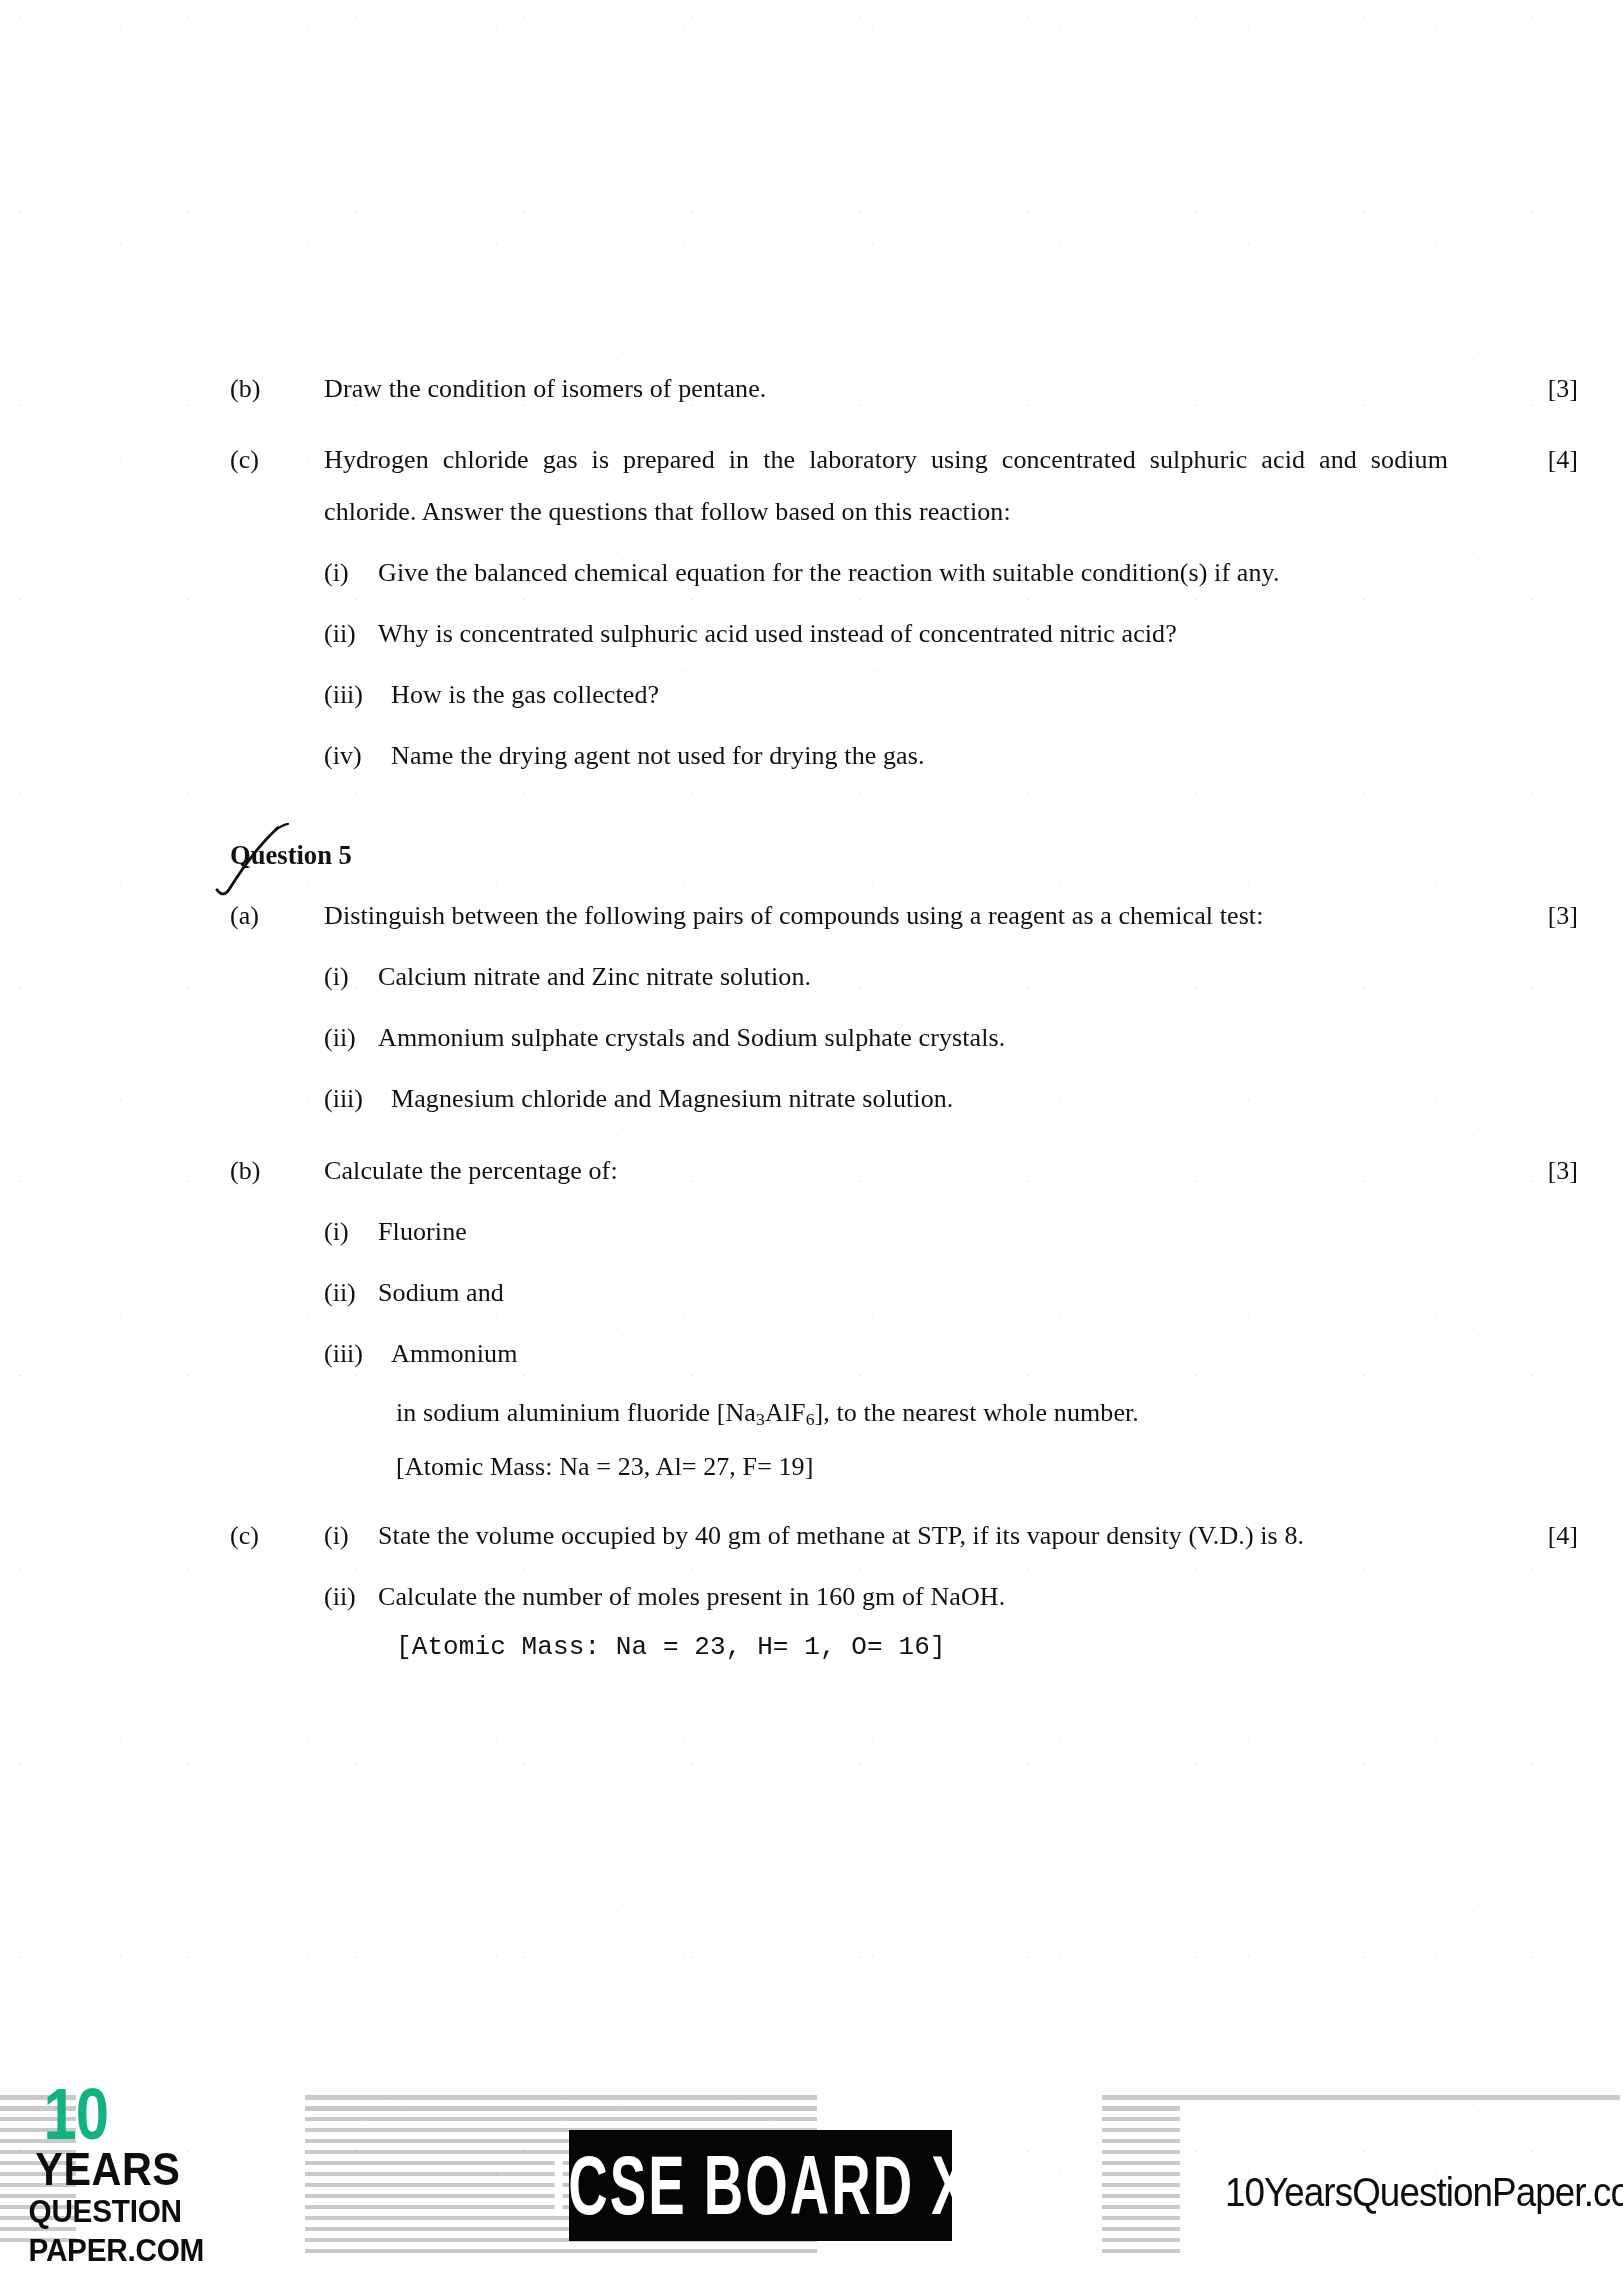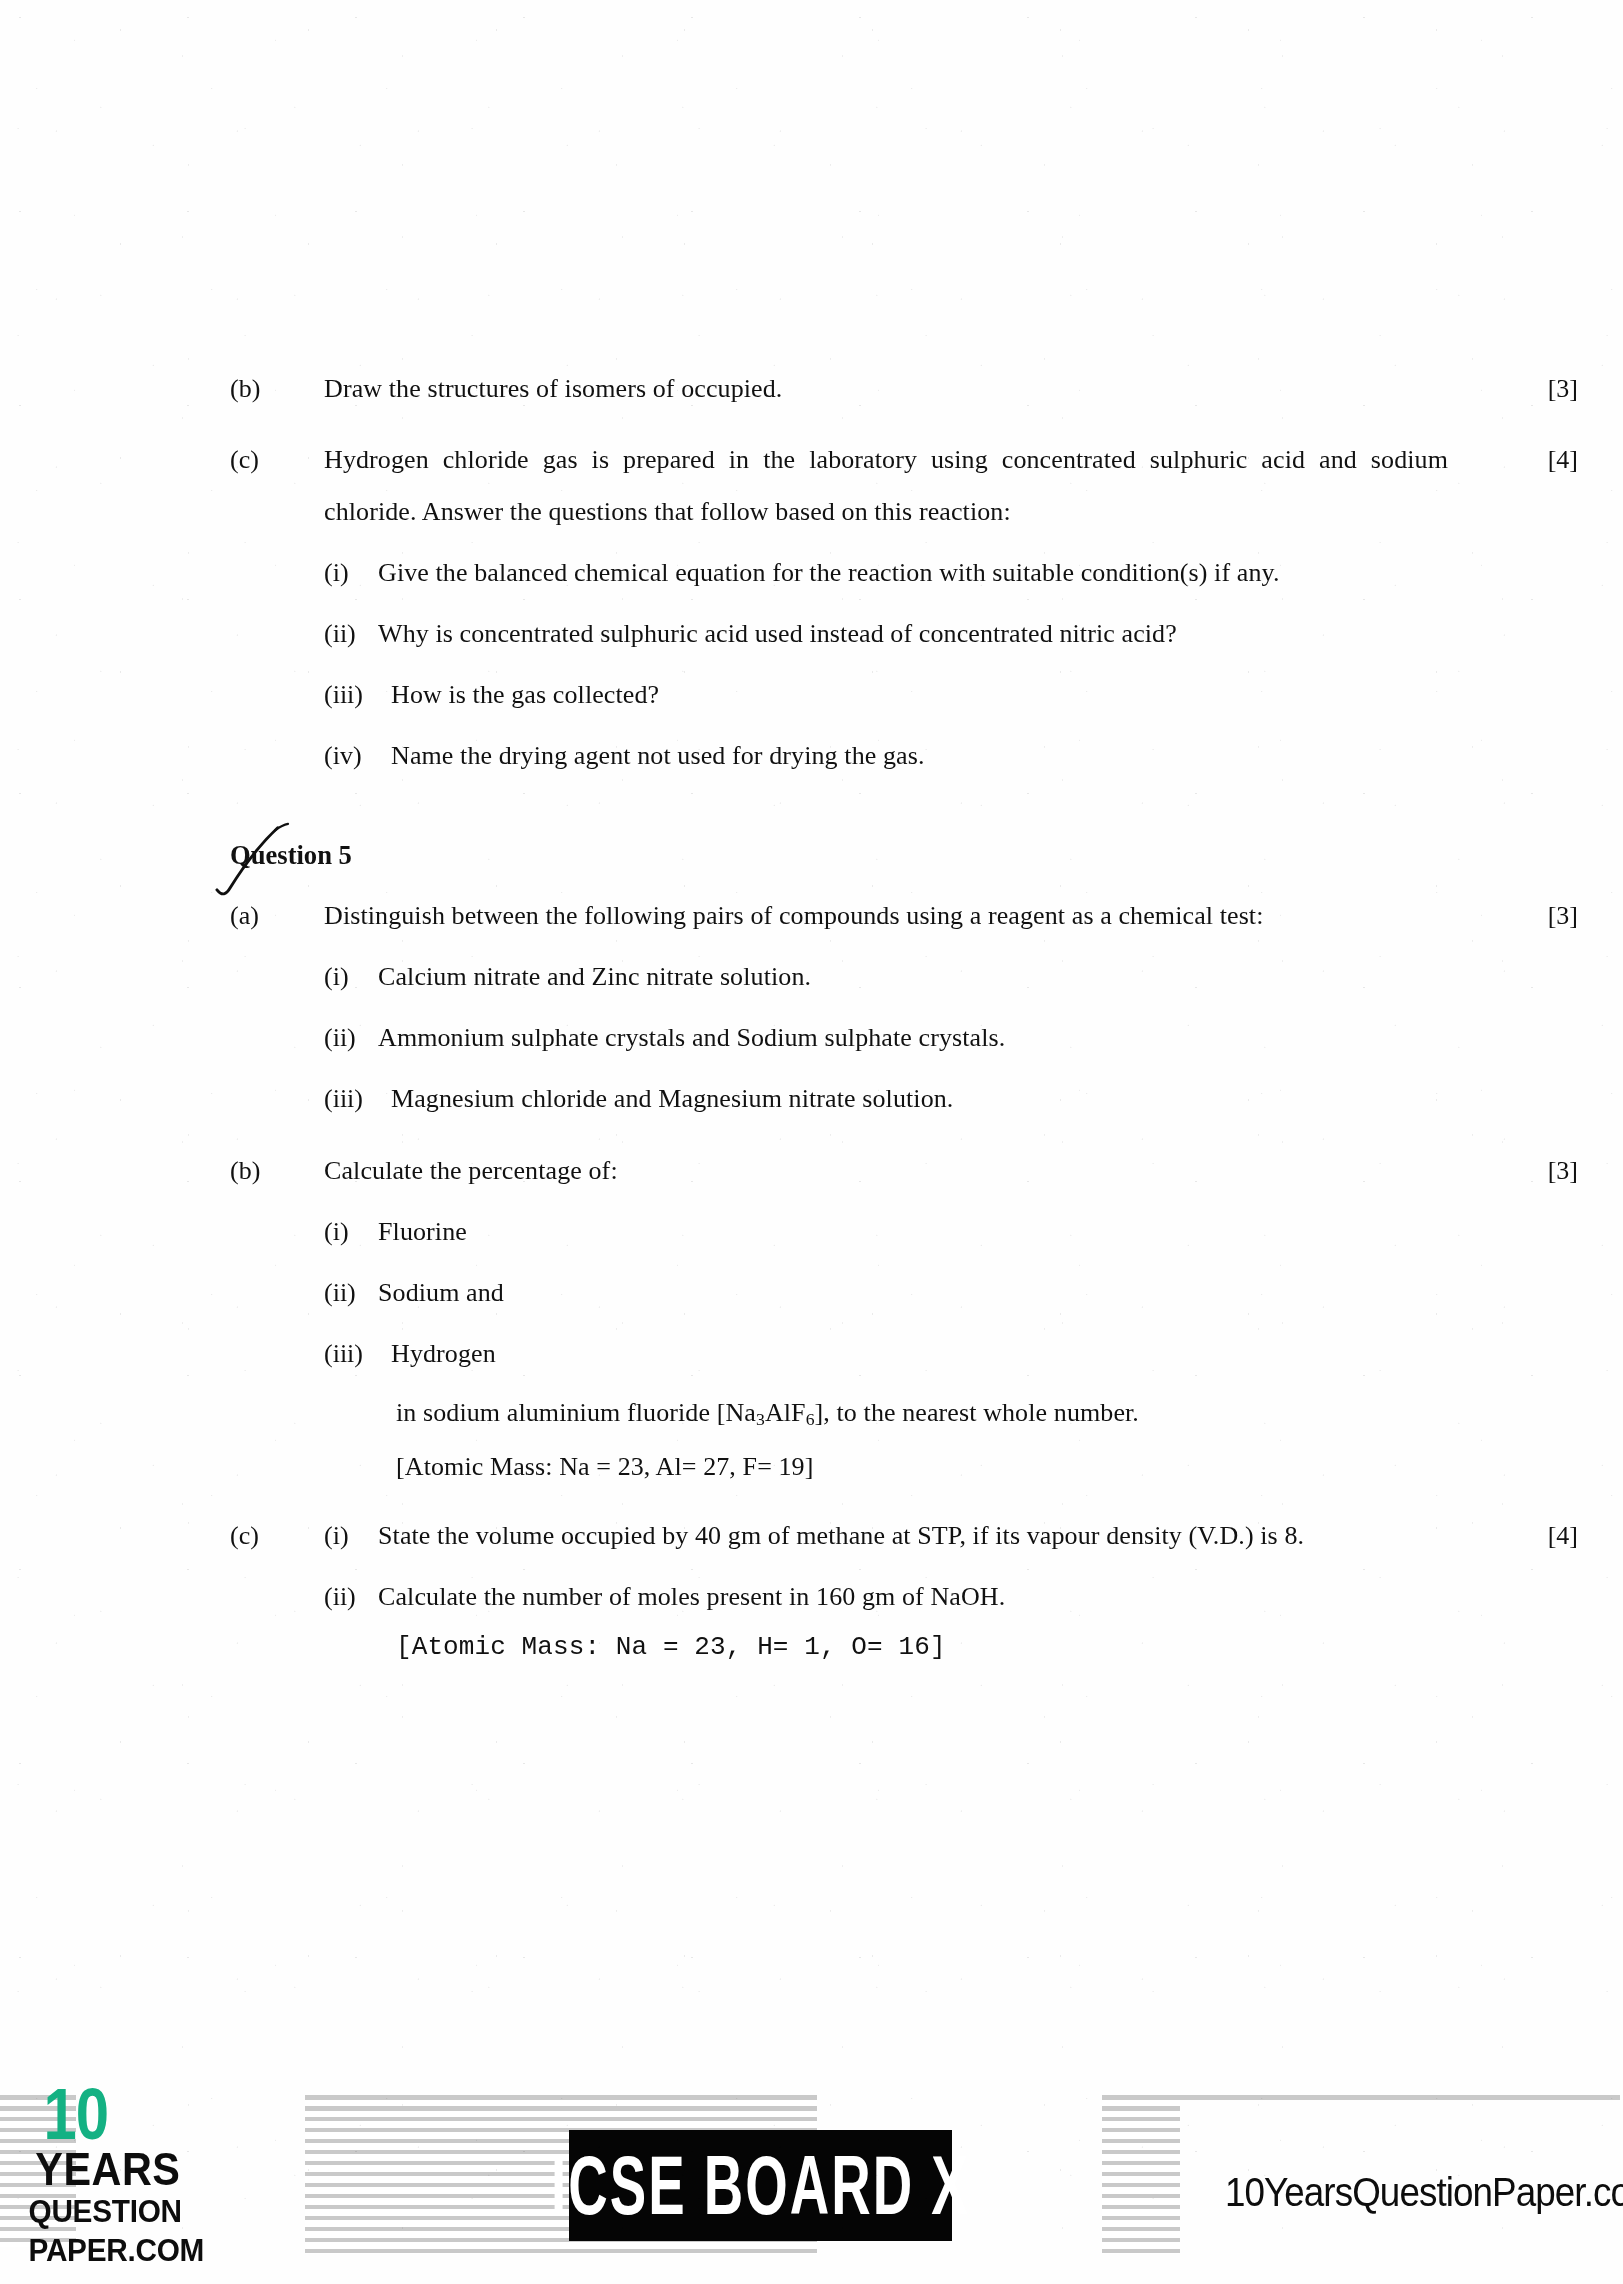--- a/index.html
+++ b/index.html
@@ -212,21 +212,21 @@
 </style>
 </head>
 <body>
 
 <div class="page">
 
   <div class="content">
 
     <div class="qrow">
       <div class="lbl">(b)</div>
-      <div class="body-txt">Draw the structures of isomers of occupied.</div>
+      <div class="body-txt">Draw the condition of isomers of pentane.</div>
       <div class="marks">[3]</div>
     </div>
 
     <div class="sp-m"></div>
 
     <div class="qrow">
       <div class="lbl">(c)</div>
       <div class="body-txt justify">Hydrogen chloride gas is prepared in the laboratory using concentrated sulphuric acid and sodium chloride. Answer the questions that follow based on this reaction:</div>
       <div class="marks">[4]</div>
     </div>
@@ -310,21 +310,21 @@
         <div class="body-txt">Fluorine</div>
       </div>
       <div class="sp-s"></div>
       <div class="qrow">
         <div class="rlbl">(ii)</div>
         <div class="body-txt">Sodium and</div>
       </div>
       <div class="sp-s"></div>
       <div class="qrow">
         <div class="rlbl wide">(iii)</div>
-        <div class="body-txt">Hydrogen</div>
+        <div class="body-txt">Ammonium</div>
       </div>
 
       <div class="sp-s"></div>
 
       <div class="indent-2">
         <div class="body-txt" style="line-height:48px;">
           <span>in sodium aluminium fluoride  [Na</span><sub>3</sub><span>AlF</span><sub>6</sub><span>], to the nearest whole number.</span>
         </div>
         <div class="body-txt" style="line-height:48px;">[Atomic Mass:  Na  =  23, Al= 27, F= 19]</div>
       </div>

